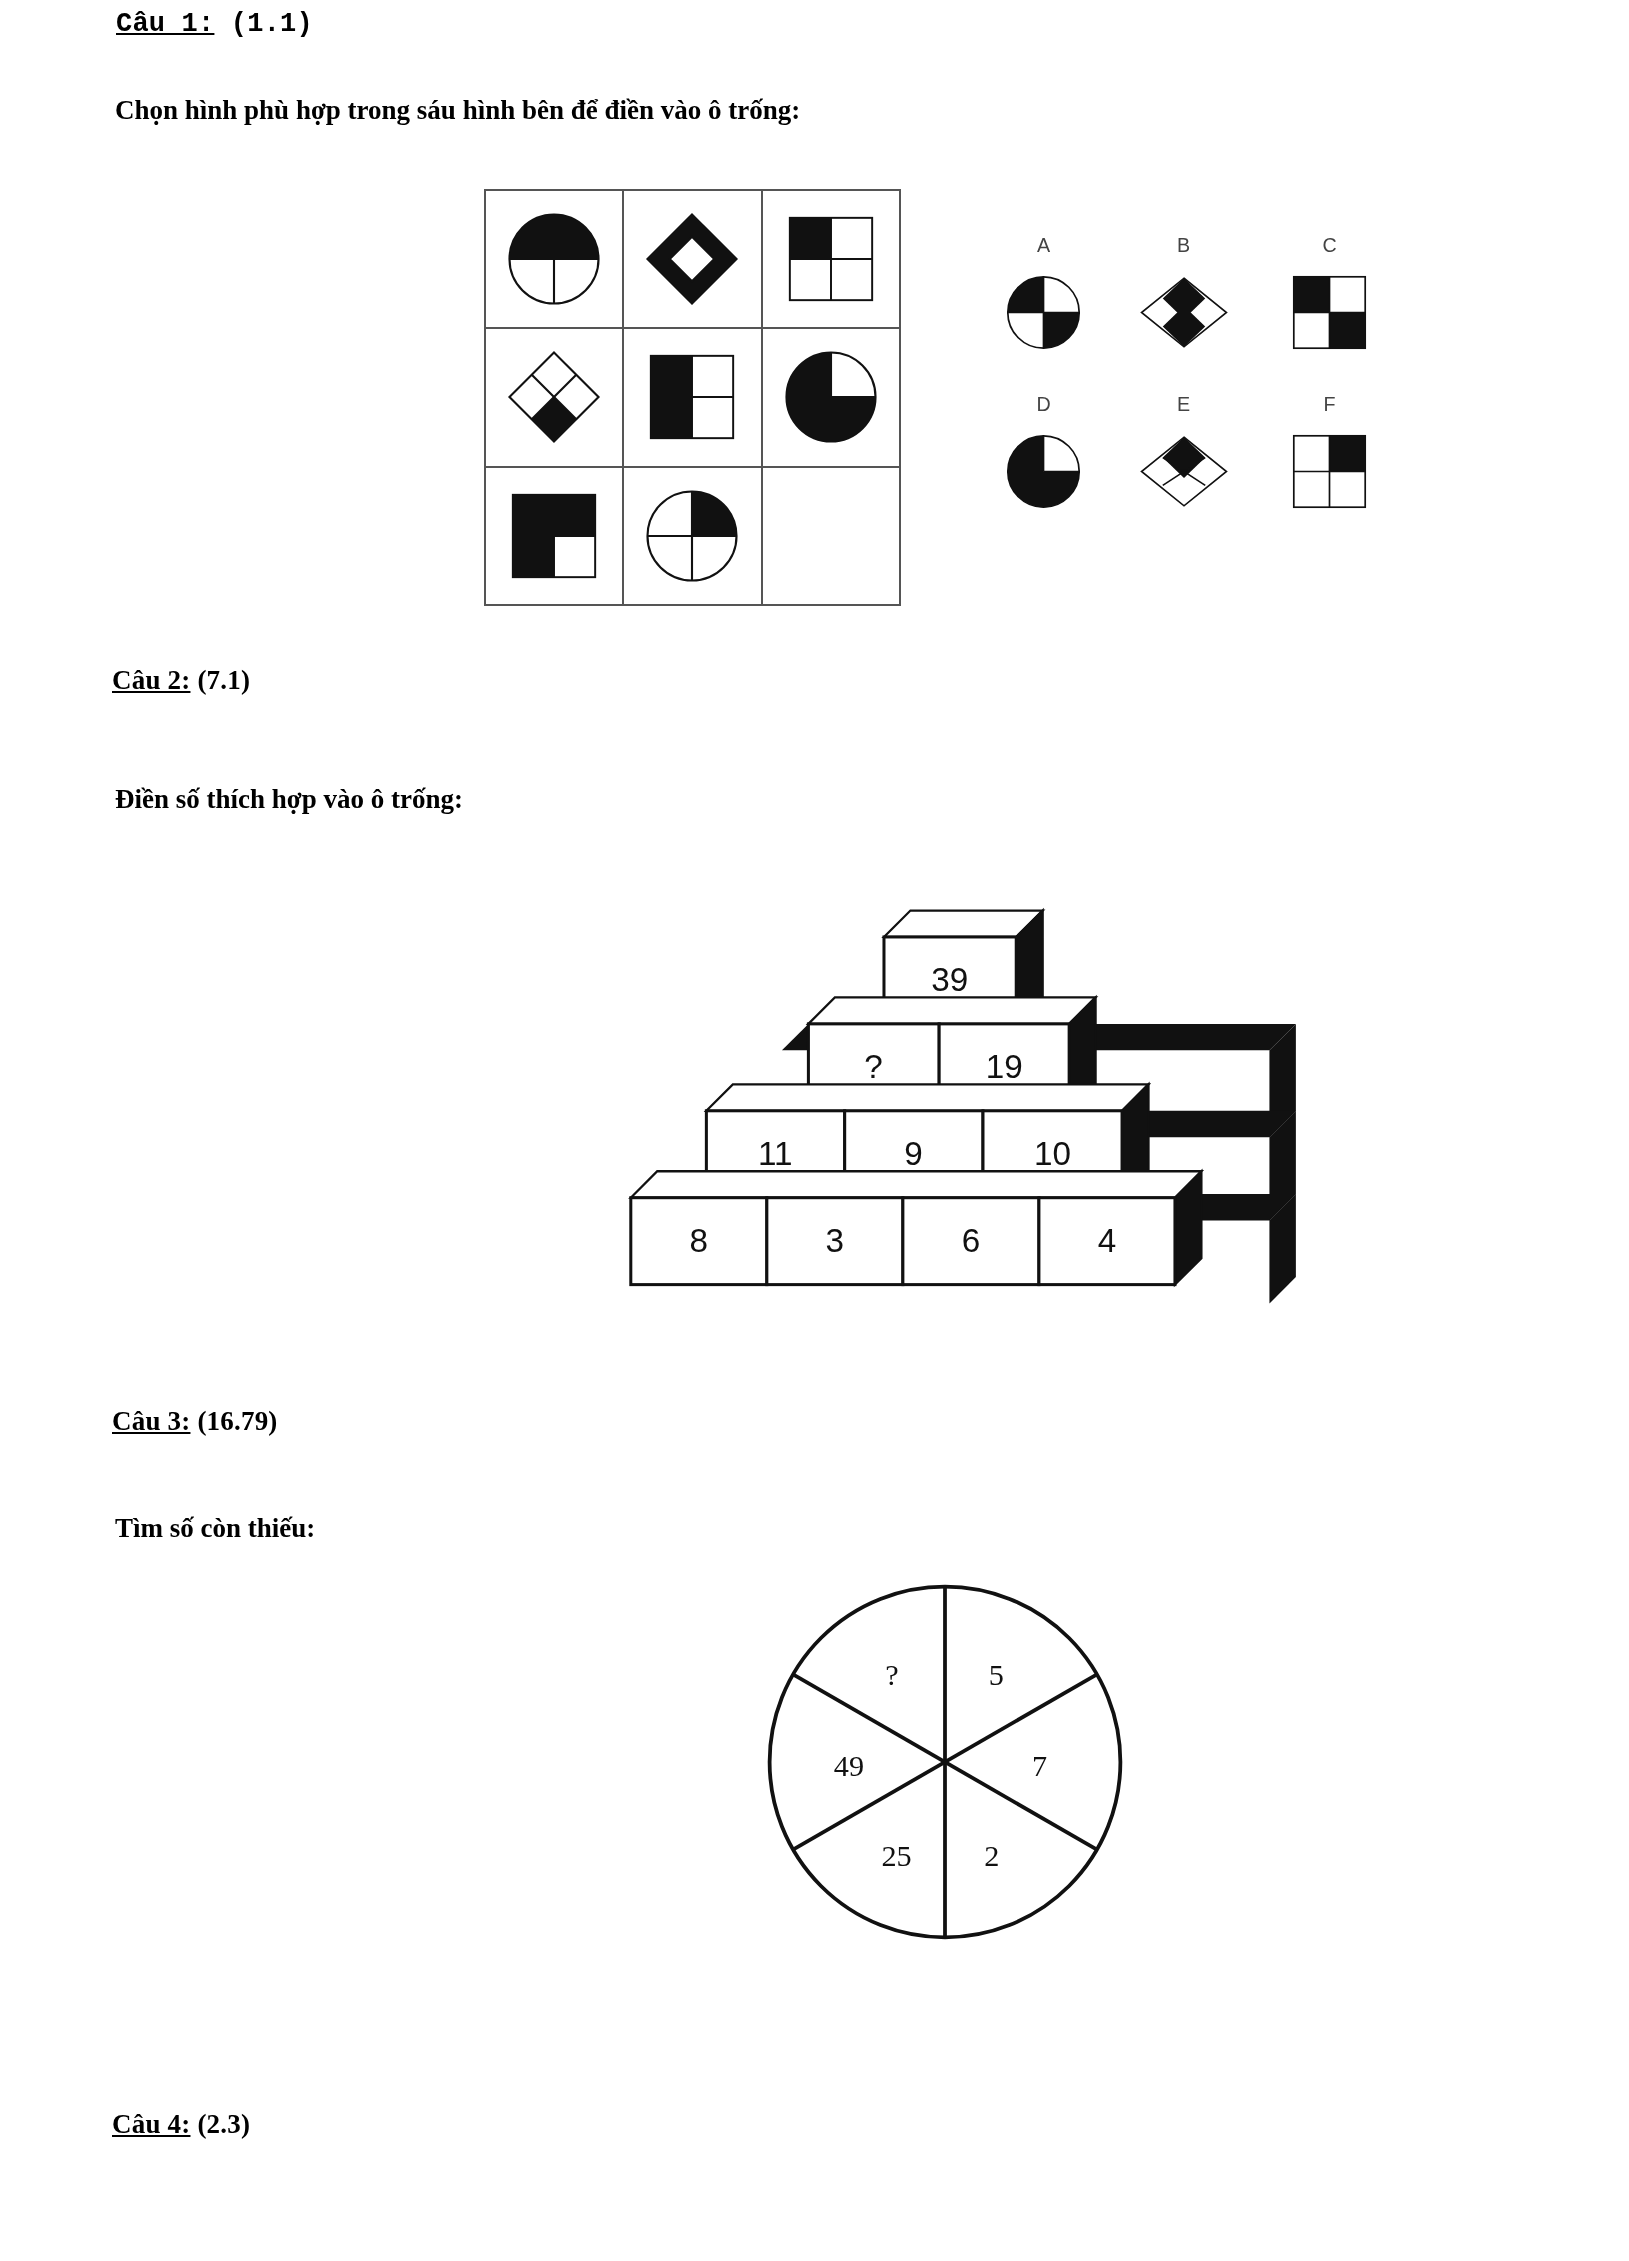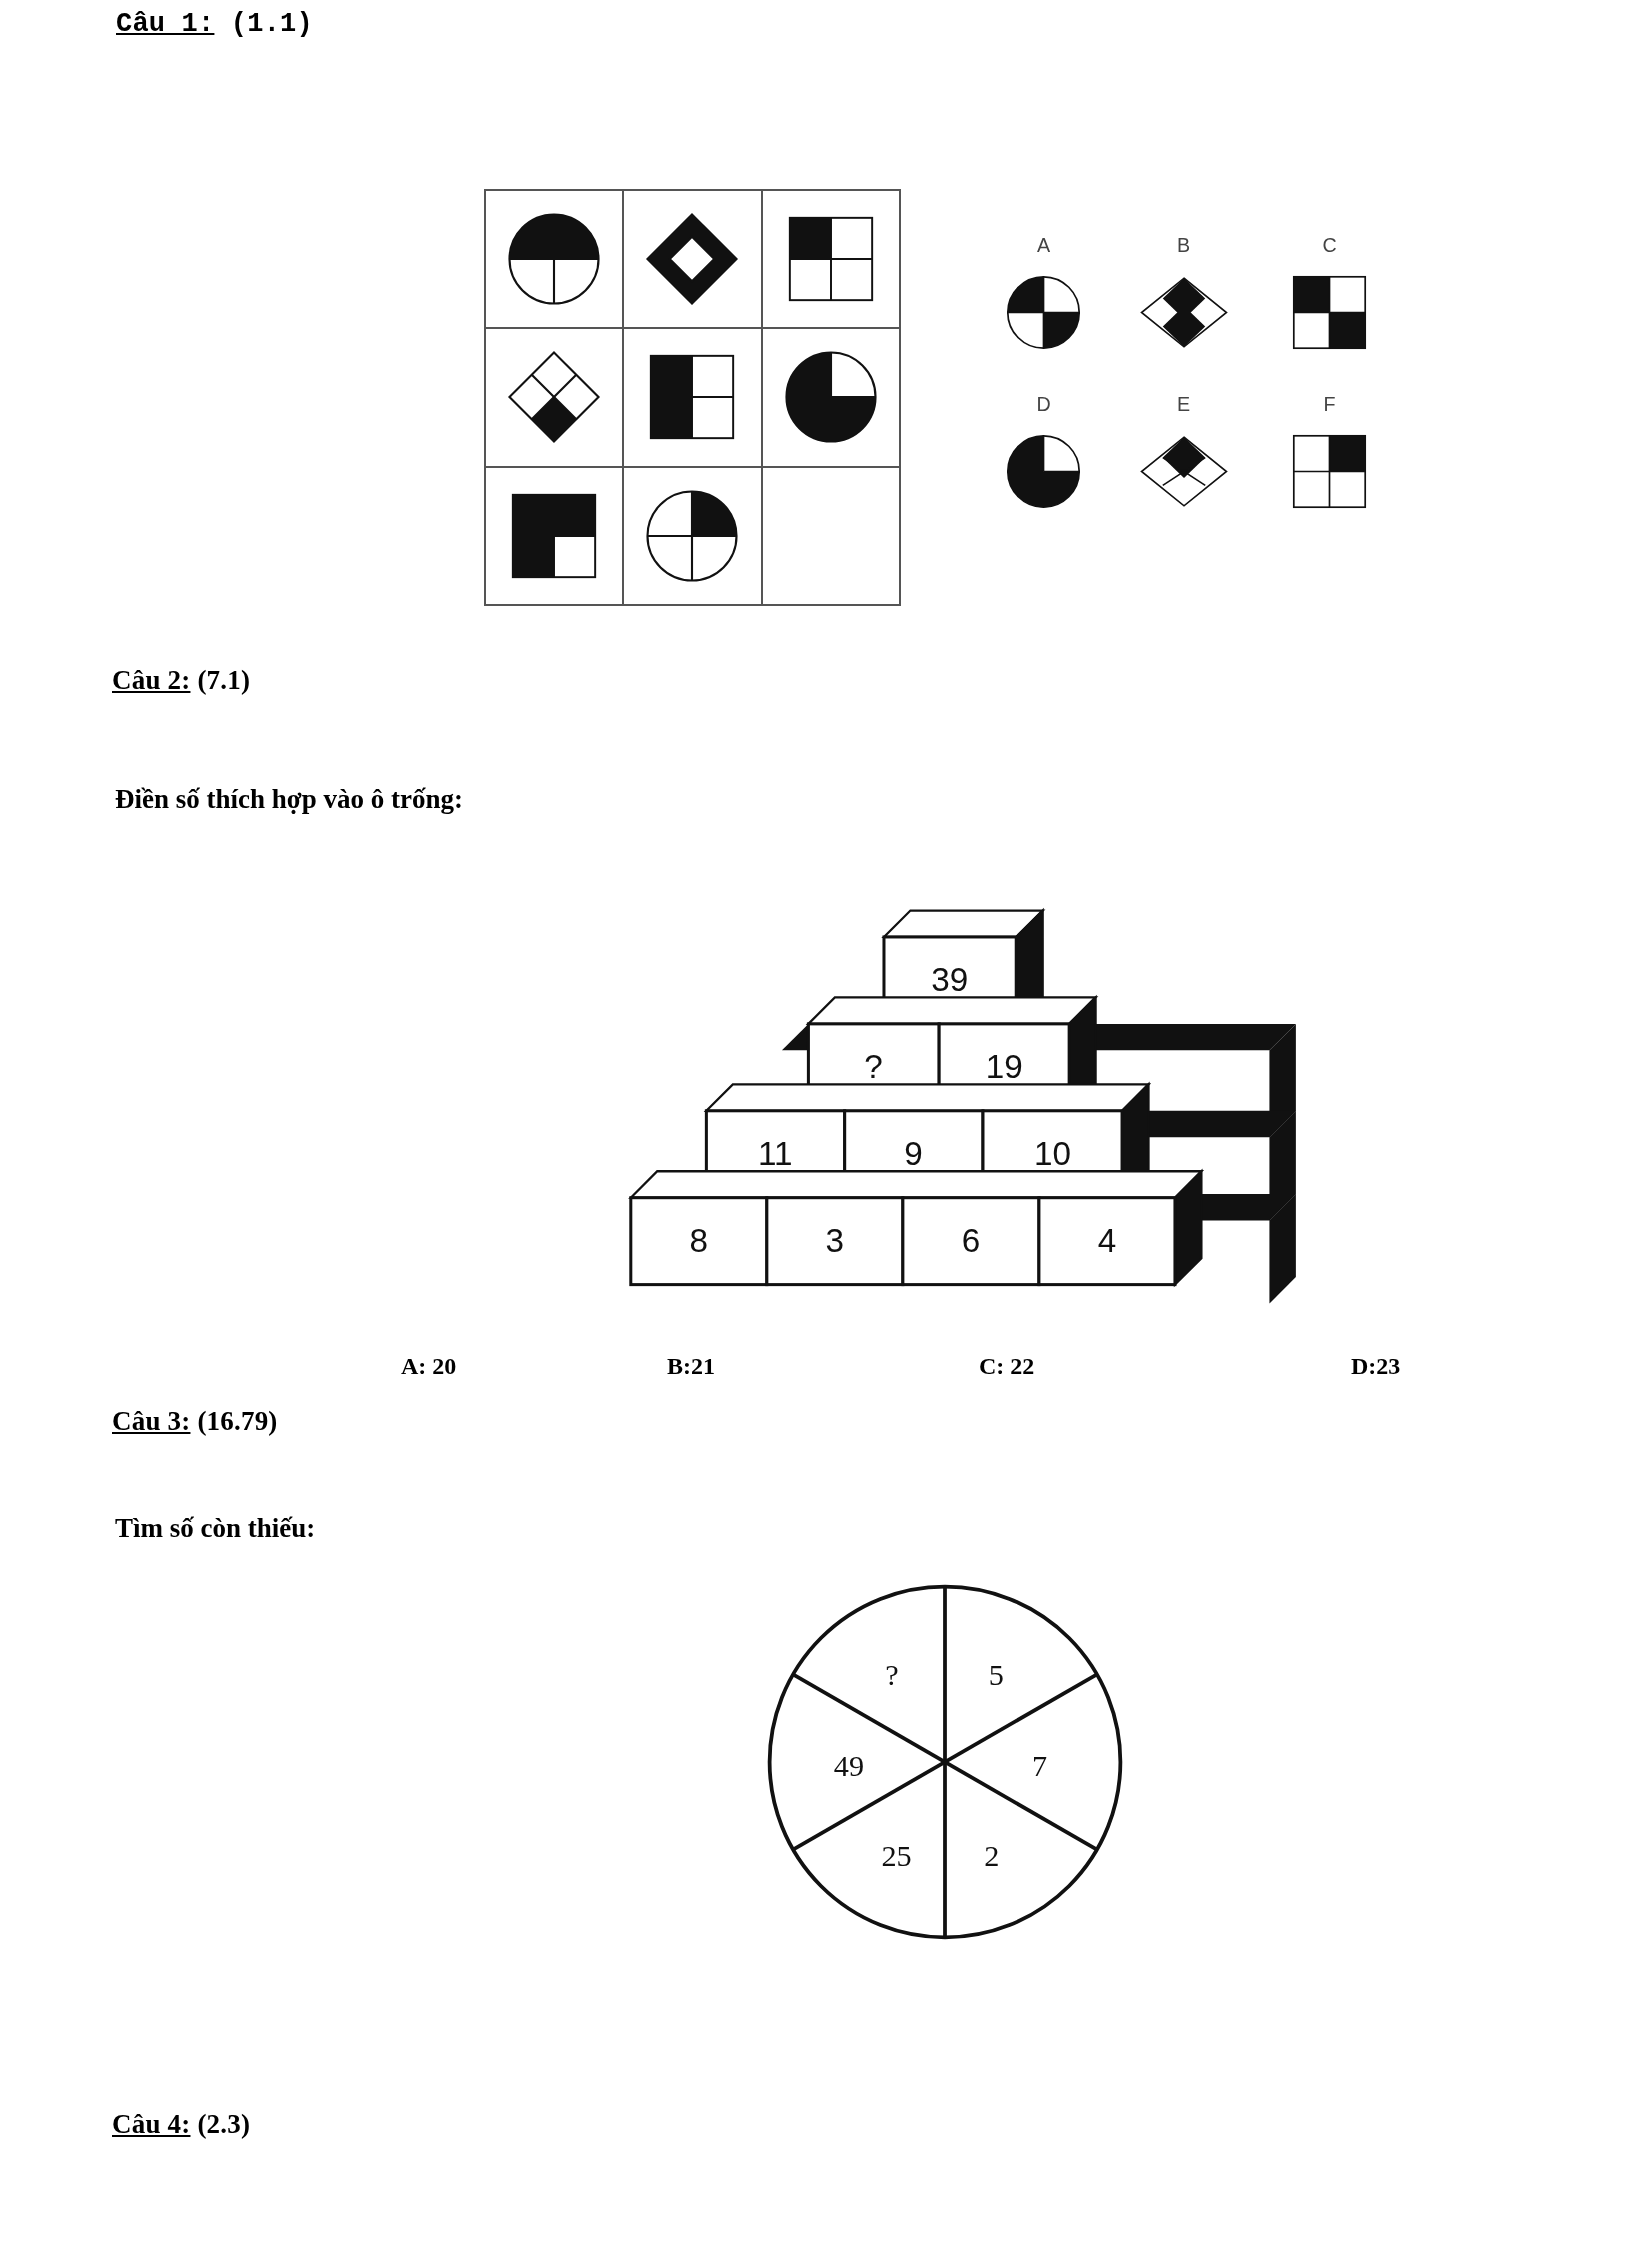--- a/index.html
+++ b/index.html
@@ -126,20 +126,21 @@
 </style>
 </head>
 <body>
 
 <div class="page">
 
   <div class="q-head row-block" id="q1-head">
     <span class="lbl">Câu 1:</span>
     <span>(1.1)</span>
   </div>
+  <div class="q-text" id="q1-text">Chọn hình phù hợp trong sáu hình bên để điền vào ô trống:</div>
 
   <div id="q1-figure" style="width:968px;height:454px;">
 
     <div class="matrix">
 
       <div class="mcell">
         <svg width="106" height="106" viewBox="0 0 100 100">
           <circle cx="50" cy="50" r="42" fill="#fff" stroke="#111" stroke-width="2"></circle>
           <path d="M8 50 A42 42 0 0 1 92 50 Z" fill="#111"></path>
           <line x1="8" y1="50" x2="92" y2="50" stroke="#111" stroke-width="2"></line>
@@ -341,26 +342,20 @@
         <rect x="455" y="505" width="180" height="115" fill="#fff" stroke="#111" stroke-width="4"></rect>
         <rect x="635" y="505" width="180" height="115" fill="#fff" stroke="#111" stroke-width="4"></rect>
         <text class="pyr-num" x="185" y="577" text-anchor="middle">8</text>
         <text class="pyr-num" x="365" y="577" text-anchor="middle">3</text>
         <text class="pyr-num" x="545" y="577" text-anchor="middle">6</text>
         <text class="pyr-num" x="725" y="577" text-anchor="middle">4</text>
       </g>
     </svg>
   </div>
 
-  <div class="ans-row" id="q2-answers">
-    <div class="a">A: 20</div>
-    <div class="a">B:21</div>
-    <div class="a">C: 22</div>
-    <div class="a">D:23</div>
-  </div>
 
   <div class="q-head" id="q3-head">
     <span class="lbl">Câu 3:</span>
     <span>(16.79)</span>
   </div>
   <div class="q-text" id="q3-text">Tìm số còn thiếu:</div>
 
   <div id="q3-figure">
     <svg width="378" height="378" viewBox="0 0 500 500">
       <circle cx="250" cy="250" r="232" fill="#fff" stroke="#111" stroke-width="5"></circle>

